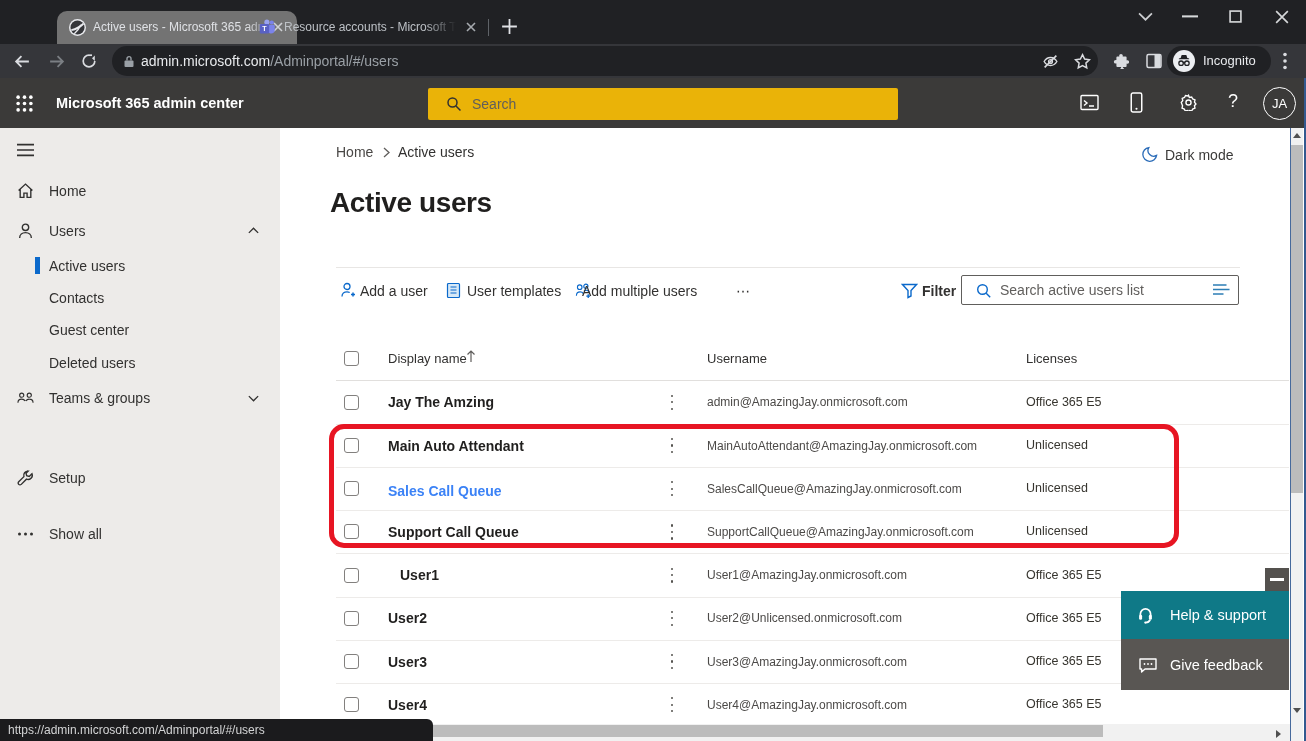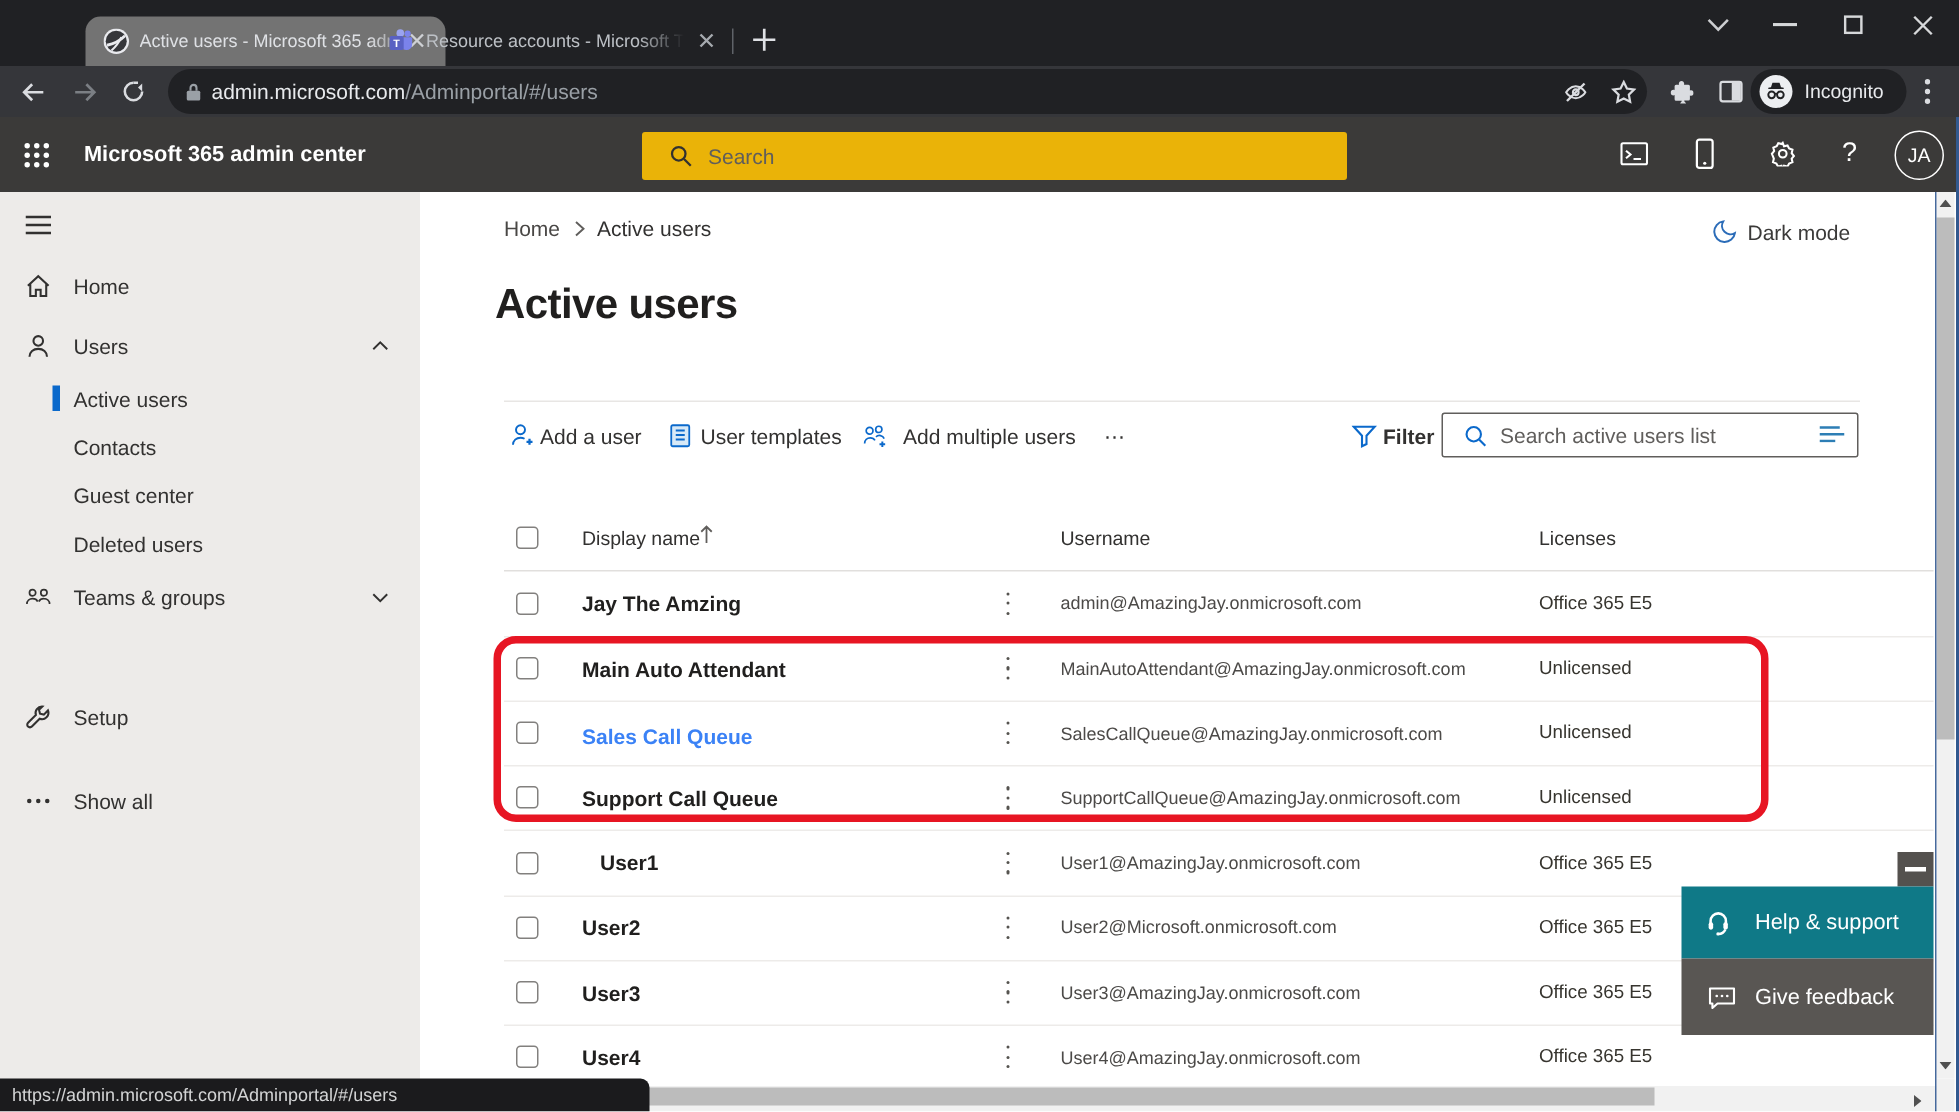--- a/index.html
+++ b/index.html
@@ -290,21 +290,21 @@
     <rect x="2.5" y="1.5" width="12" height="14" rx="1" fill="#d7e9f7" stroke="#0b69cb" stroke-width="1.2"></rect>
     <path d="M5.5 5h6M5.5 8h6M5.5 11h6" stroke="#0b69cb" stroke-width="1.2"></path>
   </svg>
 <div class="abs tbtn" style="left:467px">User templates</div>
 <svg class="abs tic" style="left:575px" viewBox="0 0 18 17" fill="none" stroke="#0b69cb" stroke-width="1.2">
     <circle cx="5" cy="5" r="2.4"></circle>
     <circle cx="11.5" cy="4" r="2.2"></circle>
     <path d="M1.5 14c0-2.4 1.8-4 4-4 1.4 0 2.7.7 3.3 1.8M9.5 9.3a3.6 3.6 0 015.8 1.2"></path>
     <path d="M14 12.5v4M12 14.5h4" stroke-width="1.4"></path>
   </svg>
-<div class="abs tbtn" style="left:602px">Add multiple users</div>
+<div class="abs tbtn" style="left:582px">Add multiple users</div>
 <div class="abs tbtn" style="left:736px;letter-spacing:2px;color:#323130">⋯</div>
 <svg class="abs tic" style="left:901px" viewBox="0 0 17 17" fill="none" stroke="#0b69cb" stroke-width="1.4">
     <path d="M1.5 2.5h14l-5.5 6v5.5l-3 1.5V8.5z"></path>
   </svg>
 <div class="abs tbtn" style="left:922px;font-weight:bold">Filter</div>
 <div class="abs" id="fsearch">
   <svg style="position:absolute;left:14px;top:7px" width="16" height="16" viewBox="0 0 16 16" fill="none" stroke="#0b69cb" stroke-width="1.4">
       <circle cx="6.5" cy="6.5" r="4.8"></circle>
       <path d="M10.2 10.2l4 4"></path>
     </svg>
@@ -374,21 +374,21 @@
 <div class="abs" style="left:707px;top:568.1px;font-size:12px;color:#4c4a48">User1@AmazingJay.onmicrosoft.com</div>
 <div class="abs" style="left:1026px;top:567.6px;font-size:12.5px;color:#37352f">Office 365 E5</div>
 <div class="abs" style="left:336px;top:596.6px;width:953px;height:1px;background:#edebe9"></div>
 <div class="abs" style="left:344px;top:610.8px;width:15px;height:15px;border:1.5px solid #82807e;border-radius:3px;background:#fff"></div>
 <div class="abs" style="left:388px;top:610.3px;font-size:14px;font-weight:bold;color:#201f1e">User2</div>
 <div class="abs rdots" style="top:610.7px;left:671px">
       <i></i>
       <i></i>
       <i></i>
     </div>
-<div class="abs" style="left:707px;top:611.3px;font-size:12px;color:#4c4a48">User2@Microsoft.onmicrosoft.com</div>
+<div class="abs" style="left:707px;top:611.3px;font-size:12px;color:#4c4a48">User2@Unlicensed.onmicrosoft.com</div>
 <div class="abs" style="left:1026px;top:610.8px;font-size:12.5px;color:#37352f">Office 365 E5</div>
 <div class="abs" style="left:336px;top:639.8px;width:953px;height:1px;background:#edebe9"></div>
 <div class="abs" style="left:344px;top:654.0px;width:15px;height:15px;border:1.5px solid #82807e;border-radius:3px;background:#fff"></div>
 <div class="abs" style="left:388px;top:653.5px;font-size:14px;font-weight:bold;color:#201f1e">User3</div>
 <div class="abs rdots" style="top:653.9px;left:671px">
       <i></i>
       <i></i>
       <i></i>
     </div>
 <div class="abs" style="left:707px;top:654.5px;font-size:12px;color:#4c4a48">User3@AmazingJay.onmicrosoft.com</div>

